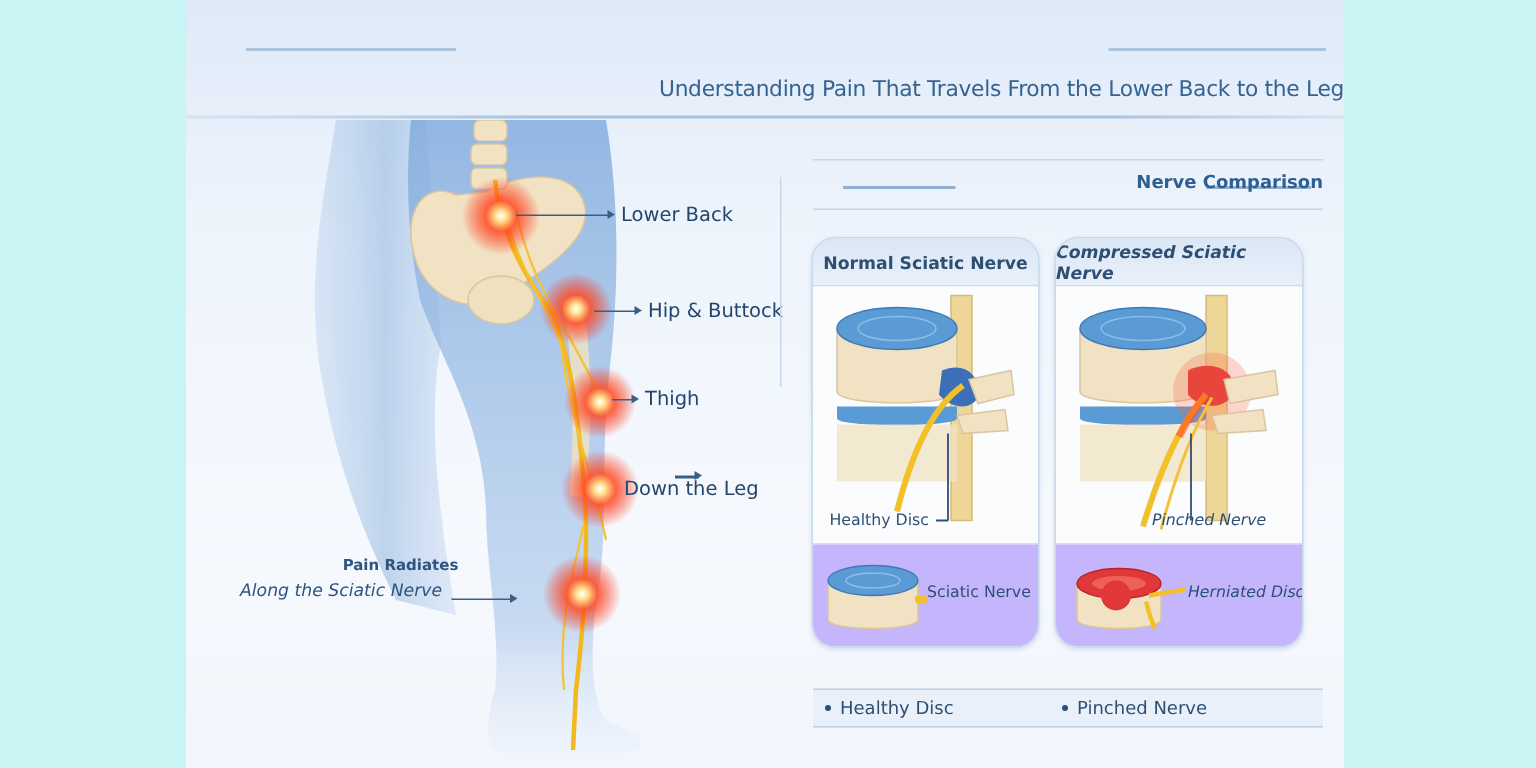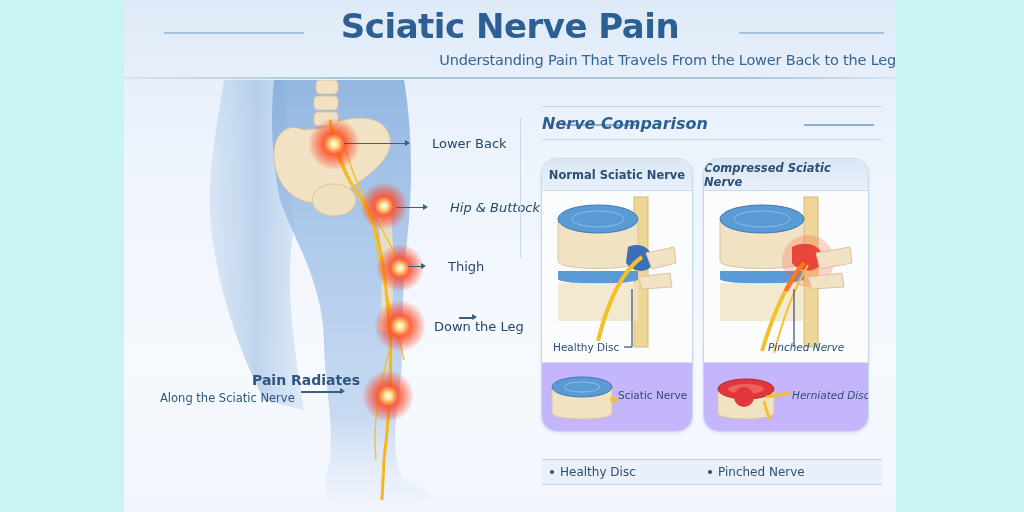--- a/index.html
+++ b/index.html
@@ -25,35 +25,35 @@
   .header-rule { position: absolute; top: 77px; left: 0; width: 772px; height: 2px; background: linear-gradient(90deg, #d7e3f1, #a9c3dd 30%, #a9c3dd 80%, #d7e3f1); }
 
   
   .anatomy { position: absolute; left: 60px; top: 80px; width: 300px; height: 432px; }
   .callout { position: absolute; display: flex; align-items: center; }
   .callout .arrow { height: 1.5px; background: #3a5f86; position: relative; }
   .callout .arrow::after {
     content: ""; position: absolute; right: -2px; top: -3px;
     border-left: 5px solid #3a5f86; border-top: 3.5px solid transparent; border-bottom: 3.5px solid transparent;
   }
-  .callout-label { font-size: 13px; color: #23466d; white-space: nowrap; margin-left: 24px; }
+  .callout-label { font-size: 13px; color: #23466d; white-space: nowrap; margin-left: 6px; }
   .radiates { position: absolute; left: 36px; top: 372px; width: 200px; }
-  .radiates-title { font-size: 14px; color: #2d5580; font-weight: bold; text-align: right; padding-left: 14px; }
-  .radiates-sub { font-size: 11.5px; color: #2d5580; margin-top: 3px; display: flex; align-items: flex-start; }
+  .radiates-title { font-size: 10px; color: #2d5580; font-weight: bold; text-align: center; padding-left: 14px; }
+  .radiates-sub { font-size: 11.5px; color: #2d5580; margin-top: 3px; display: flex; align-items: flex-end; font-style: italic; }
   .radiates-sub .line { width: 42px; height: 1.5px; background: #3a5f86; margin-left: 6px; position: relative; }
   .radiates-sub .line::after { content: ""; position: absolute; right: -2px; top: -3px; border-left: 5px solid #3a5f86; border-top: 3.5px solid transparent; border-bottom: 3.5px solid transparent; }
 
   
   .compare-head { position: absolute; left: 418px; top: 106px; width: 340px; height: 34px; }
   .compare-head .rule-t { position: absolute; top: 0; left: 0; width: 340px; height: 1px; background: #c5d6ea; }
   .compare-head .rule-b { position: absolute; top: 33px; left: 0; width: 340px; height: 1px; background: #c5d6ea; }
   .compare-head .dash { position: absolute; top: 18px; height: 1.5px; background: #8fb0d0; }
   .compare-head .dash.l { left: 20px; width: 75px; }
   .compare-head .dash.r { left: 262px; width: 70px; }
-  .compare-title { position: absolute; top: 8px; left: 0; width: 340px; text-align: left; font-size: 16px; color: #2d5f92; font-weight: bold; font-style: italic; }
+  .compare-title { position: absolute; top: 8px; left: 0; width: 340px; text-align: right; font-size: 12px; color: #2d5f92; font-weight: bold; }
 
   .card { position: absolute; top: 158px; width: 152px; height: 274px; background: #f4f8fd; border: 1px solid #c9d9ec; border-radius: 16px; box-shadow: 0 1px 3px rgba(80,120,170,0.18); overflow: hidden; }
   .card.normal { left: 417px; }
   .card.compressed { left: 579px; width: 166px; font-style: italic; }
   .card-head { height: 32px; background: linear-gradient(180deg, #dbe7f5, #e8f0fa); border-bottom: 1px solid #cbdaec; font-size: 11.5px; font-weight: bold; color: #2e4f74; display: flex; align-items: center; justify-content: center; }
   .card-illus { position: relative; height: 172px; background: #fbfcfe; border-bottom: 1px solid #d3e0ee; }
   .card-bottom { position: relative; height: 68px; background: #c4b5fd; }
   .illus-label { position: absolute; font-size: 10.5px; color: #2e4f74; white-space: nowrap; }
 
   .legend-bar { position: absolute; left: 418px; top: 459px; width: 340px; height: 26px; border-top: 1px solid #bcd1e8; border-bottom: 1px solid #bcd1e8; background: rgba(225,235,247,0.55); }
@@ -62,21 +62,20 @@
   .vrule { position: absolute; left: 396px; top: 118px; width: 1px; height: 140px; background: #c8d8ea; }
 </style>
 </head>
 <body>
 
 <div class="panel">
 
   <div class="title-row">
     <div class="title-line l"></div>
     <div class="title-line r"></div>
-    <div class="title">Sciatic Nerve Pain</div>
   </div>
   <div class="subtitle">Understanding Pain That Travels From the Lower Back to the Leg</div>
   <div class="header-rule"></div>
 
   <div class="anatomy">
     <svg width="300" height="432" viewBox="0 0 300 432">
       <defs>
         <linearGradient id="skin" x1="0" x2="1" y1="0" y2="0">
           <stop offset="0" stop-color="#9fc0e6" stop-opacity="0.55"></stop>
           <stop offset="0.5" stop-color="#6f9fd4" stop-opacity="0.75"></stop>
@@ -117,21 +116,21 @@
       <circle cx="200" cy="126" r="24" fill="url(#glow)"></circle>
       <circle cx="216" cy="188" r="24" fill="url(#glow)"></circle>
       <circle cx="216" cy="246" r="26" fill="url(#glow)"></circle>
       <circle cx="204" cy="316" r="26" fill="url(#glow)"></circle>
     </svg>
 
     <div class="callout" style="left:160px; top:56px;">
       <div class="arrow" style="width:64px;"></div>
       <span class="callout-label">Lower Back</span>
     </div>
-    <div class="callout" style="left:212px; top:120px;font-style:italic;">
+    <div class="callout" style="left:212px; top:120px;">
       <div class="arrow" style="width:30px;"></div>
       <span class="callout-label">Hip &amp; Buttock</span>
     </div>
     <div class="callout" style="left:224px; top:179px;align-items:center;">
       <div class="arrow" style="width:16px;"></div>
       <span class="callout-label">Thigh</span>
     </div>
     <div class="callout" style="left:226px; top:237px;flex-direction:column;">
       <div class="arrow" style="width:16px;"></div>
       <span class="callout-label">Down the Leg</span>

